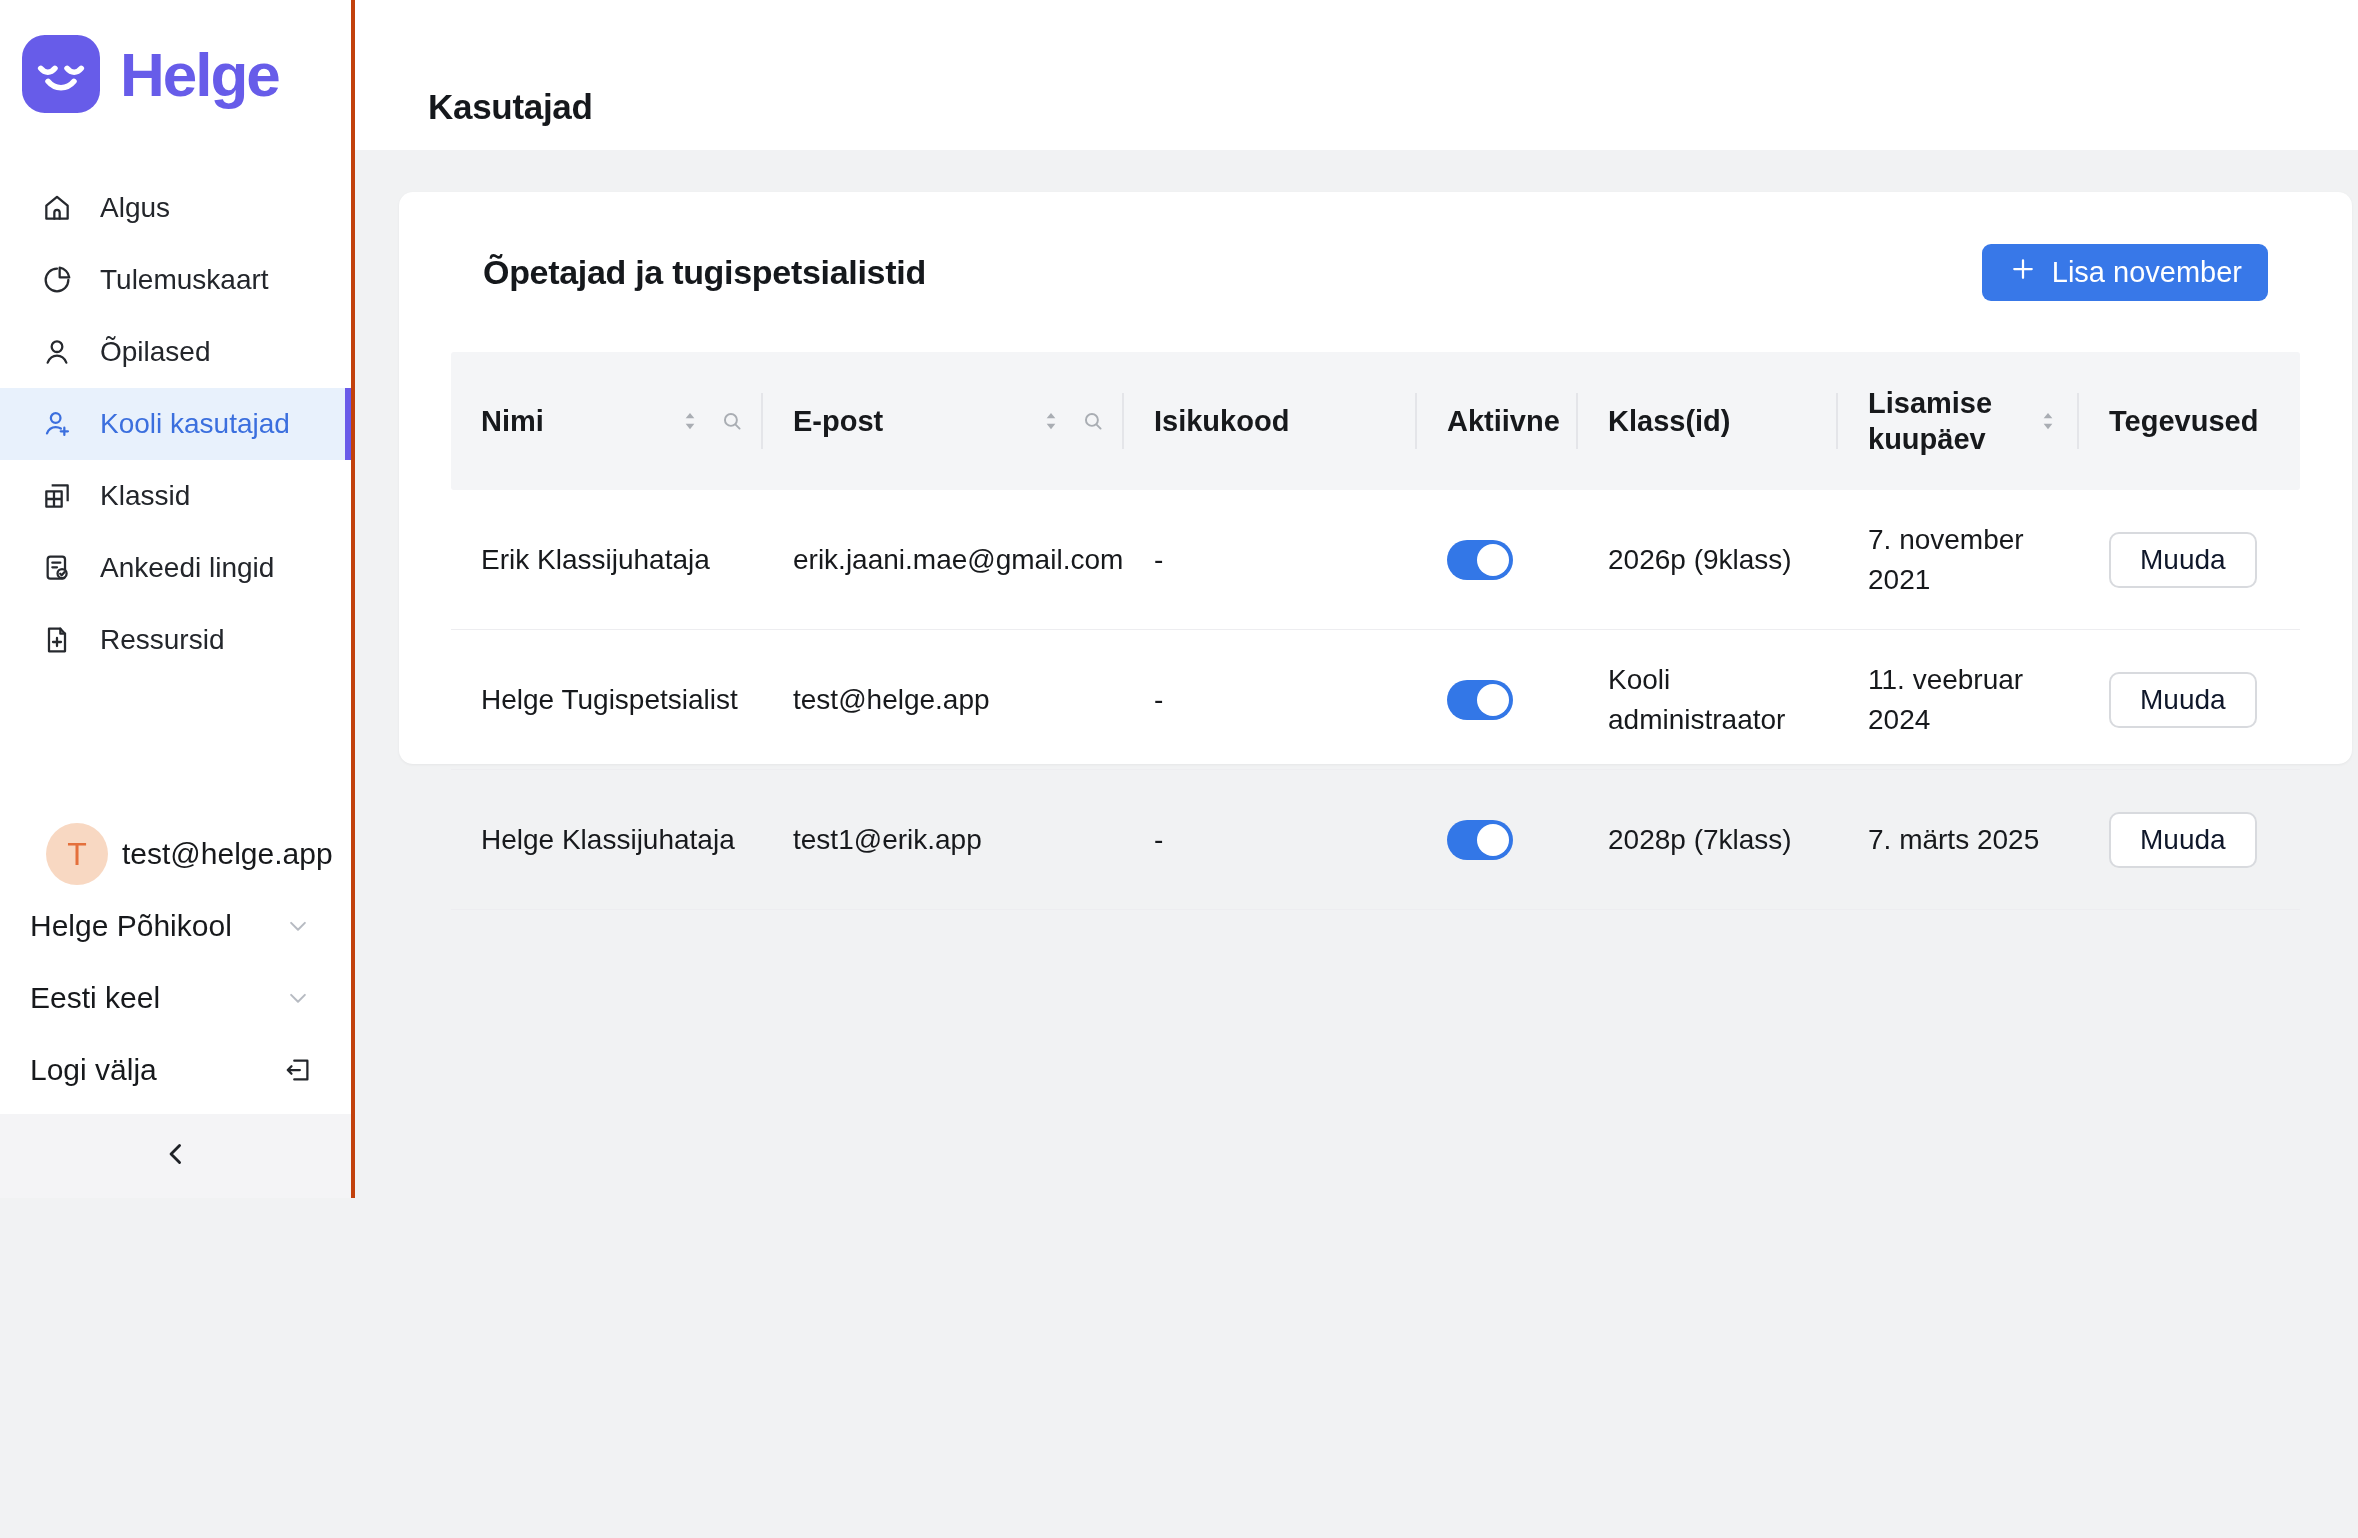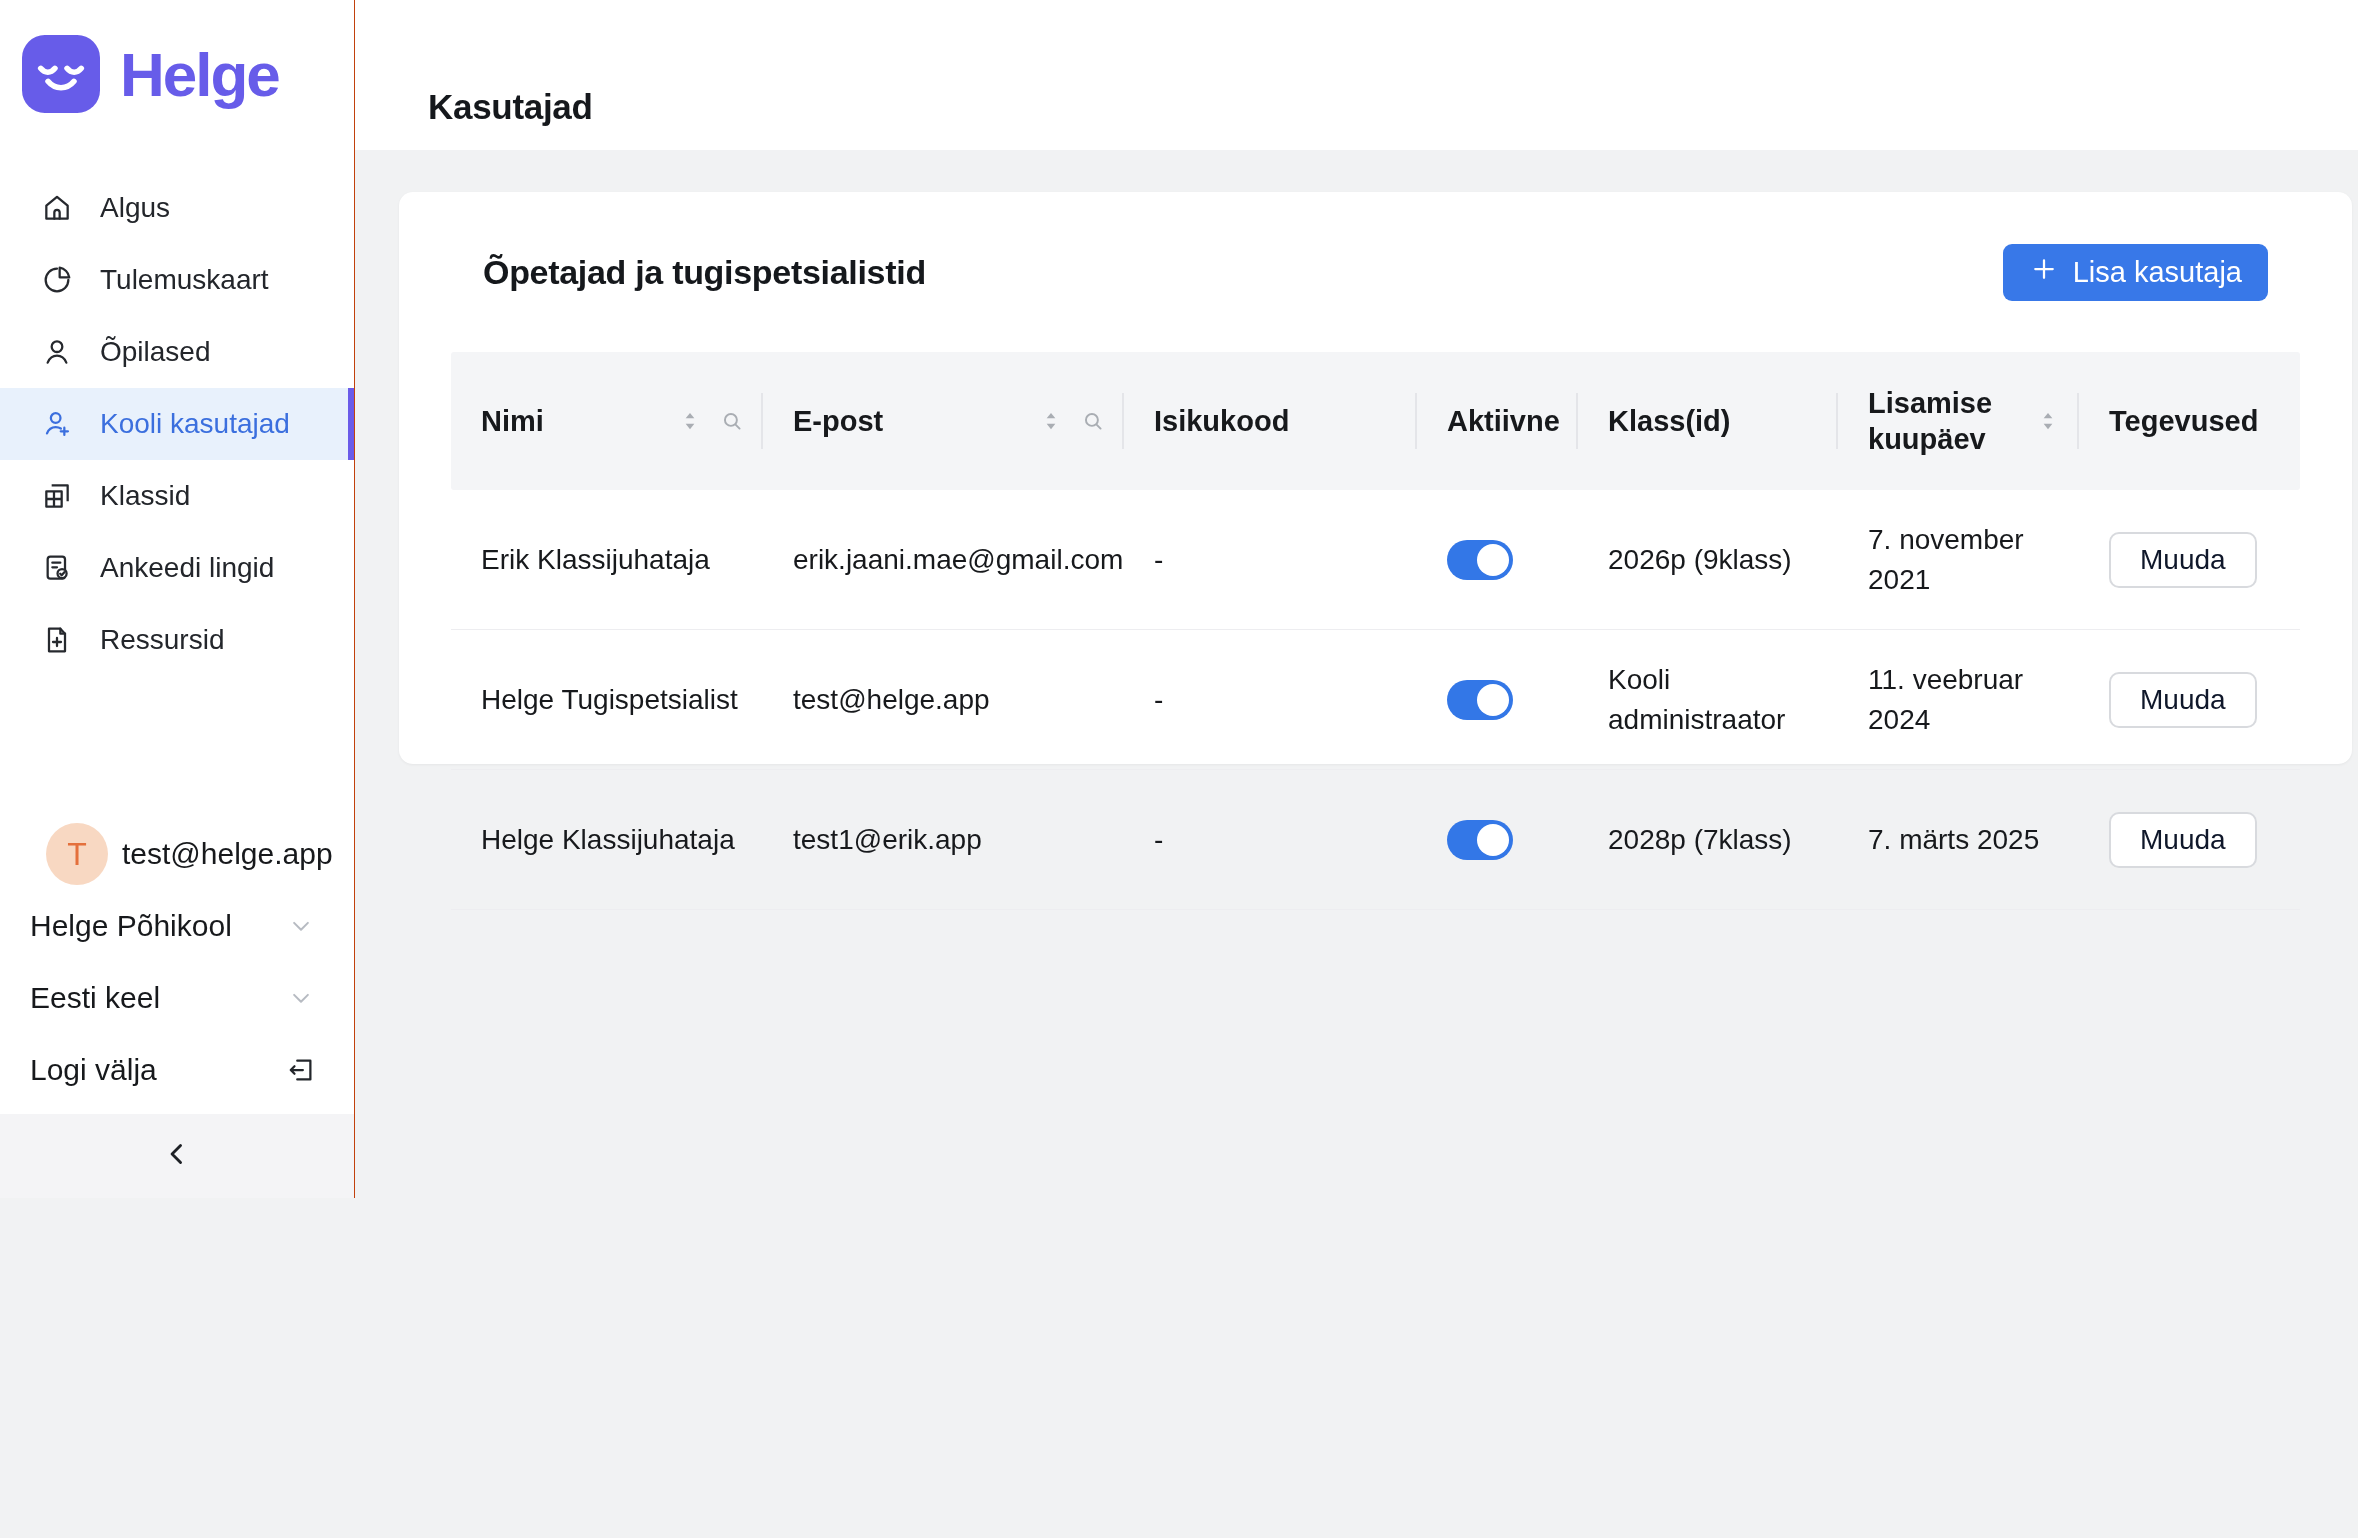--- a/index.html
+++ b/index.html
@@ -6,21 +6,21 @@
   html,body { margin:0; padding:0; }
   body {
     width:2358px; height:1538px; overflow:hidden;
     font-family:"Liberation Sans","DejaVu Sans",sans-serif;
     background:#f1f2f3; display:flex; color:#17191c;
   }
 
   
   .sidebar {
     width:355px; min-width:355px; height:1198px; background:#ffffff;
-    border-right:1px solid #c2410c; display:flex; flex-direction:column;justify-content:flex-end;
+    border-right:4px solid #c2410c; display:flex; flex-direction:column;justify-content:flex-end;
   }
   .logo-row { display:flex; align-items:center; gap:20px; padding:26px 0 0 22px; height:122px; }
   .logo-mark svg { display:block; }
   .logo-word { font-size:62px; font-weight:800; color:#675CE9; letter-spacing:-2px; }
 
   .nav { padding-top:50px; display:flex; flex-direction:column; }
   .nav-item {
     height:72px; display:flex; align-items:center; gap:26px;
     padding-left:40px; font-size:28px; color:#23262b; cursor:pointer;
   }
@@ -254,21 +254,21 @@
     <section class="card">
 
       <div class="card-head">
         <h2 class="card-title">Õpetajad ja tugispetsialistid</h2>
         <button class="add-btn">
           <span>
             <svg width="30" height="30" viewBox="0 0 24 24" fill="none" stroke="#ffffff" stroke-width="1.8" stroke-linecap="round">
               <path d="M12 5v14M5 12h14"></path>
             </svg>
           </span>
-          <span>Lisa kasutaja</span>
+          <span>Lisa november</span>
         </button>
       </div>
 
       <div class="tbl">
 
         <div class="tr thead">
           <div class="th">
             <span class="hlabel">Nimi</span>
             <span class="hicons">
               <span class="icon-btn">

